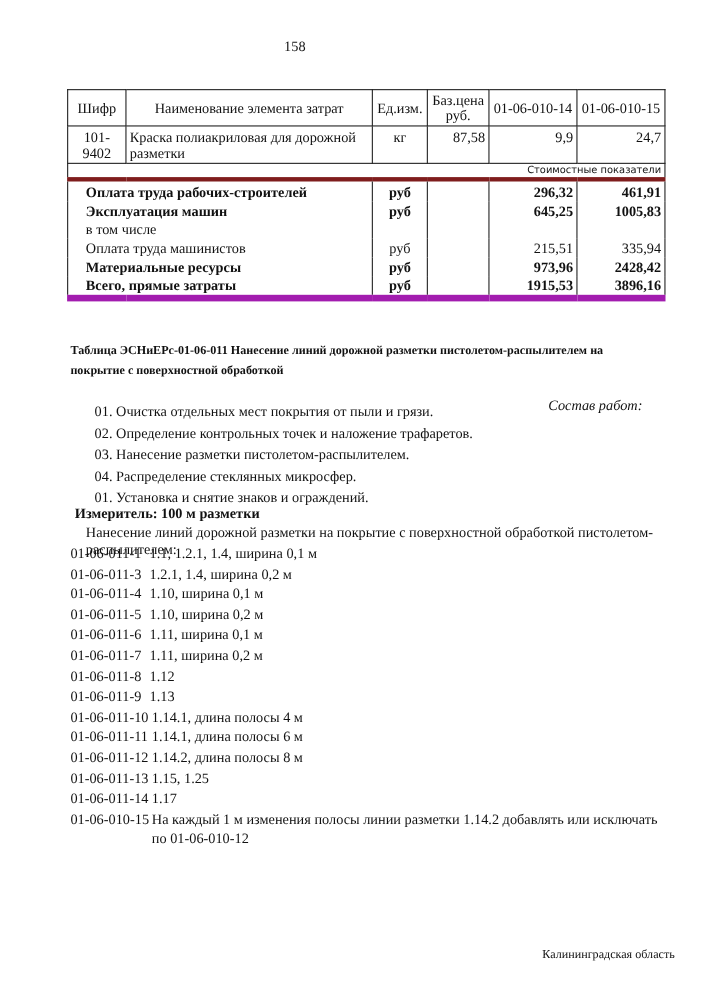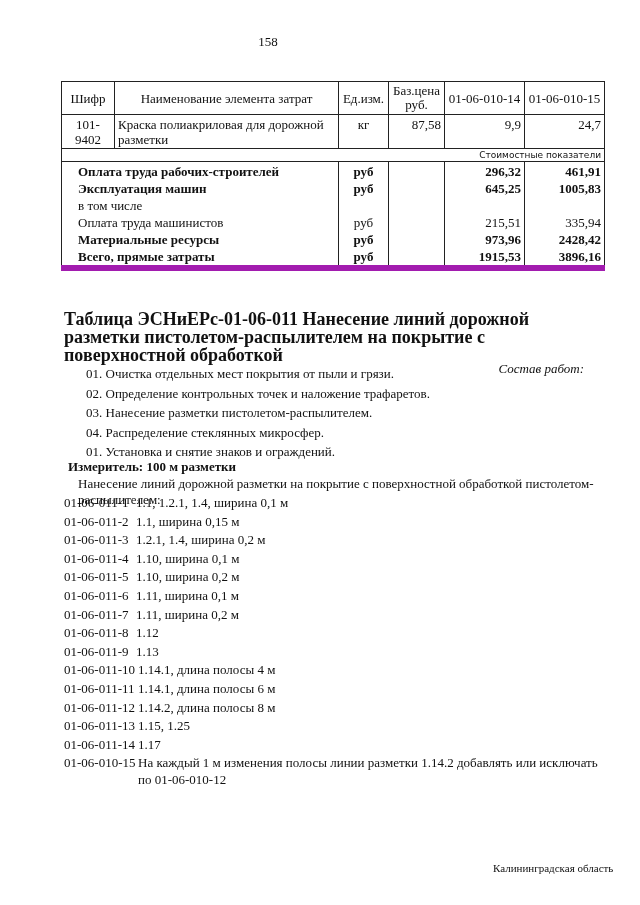--- a/index.html
+++ b/index.html
@@ -28,27 +28,27 @@
     .tbl .c-c { text-align: center; }
     .tbl .row-data td { height: 31px; padding-top: 2px; }
     .tbl .row-sub td {
       font-family: "DejaVu Sans", sans-serif; font-size: 9px;
       text-align: right; height: 11px; line-height: 11px; padding: 1px 3px 0 3px;
     }
     .tbl .cost td {
       border-top: none; border-bottom: none; height: 17px; line-height: 17px;
       padding-top: 0; padding-bottom: 0;
     }
-    .tbl .cost.first td { border-top: 1px solid #7f1d1d; padding-top: 1px; }
+    .tbl .cost.first td { border-top: 4px solid #7f1d1d; padding-top: 1px; }
     .tbl .cost.last td { border-bottom: 6px solid #a21caf; }
     .tbl .cost td.name { padding-left: 16px; }
     .tbl .bold { font-weight: bold; }
     .tbl-title {
       position: absolute; left: 64px; top: 310px; width: 520px;
-      font-weight: bold; font-size: 18px; line-height: 18px;
+      font-weight: bold; font-size: 11px; line-height: 18px;
     }
     .works-title {
       position: absolute; left: 0; width: 584px; top: 361px;
       text-align: right; font-style: italic; padding-left: 0;
       font-size: 13px;
     }
     .works-title span { display: inline-block; margin-left: 0; }
     .works-list {
       position: absolute; left: 86px; top: 364px; list-style: none; margin: 0; padding: 0;
       font-size: 13px; line-height: 19.5px;
@@ -170,24 +170,20 @@
 <div class="meter">Измеритель: 100 м разметки</div>
 
 <div class="desc">Нанесение линий дорожной разметки на покрытие с поверхностной обработкой пистолетом-распылителем:</div>
 
 <ul class="codes" id="codes">
     <li>
       <span class="code">01-06-011-1</span>
       <span class="text">1.1, 1.2.1, 1.4, ширина 0,1 м</span>
     </li>
     <li>
-      <span class="code">01-06-011-2</span>
-      <span class="text">1.1, ширина 0,15 м</span>
-    </li>
-    <li>
       <span class="code">01-06-011-3</span>
       <span class="text">1.2.1, 1.4, ширина 0,2 м</span>
     </li>
     <li>
       <span class="code">01-06-011-4</span>
       <span class="text">1.10, ширина 0,1 м</span>
     </li>
     <li>
       <span class="code">01-06-011-5</span>
       <span class="text">1.10, ширина 0,2 м</span>

